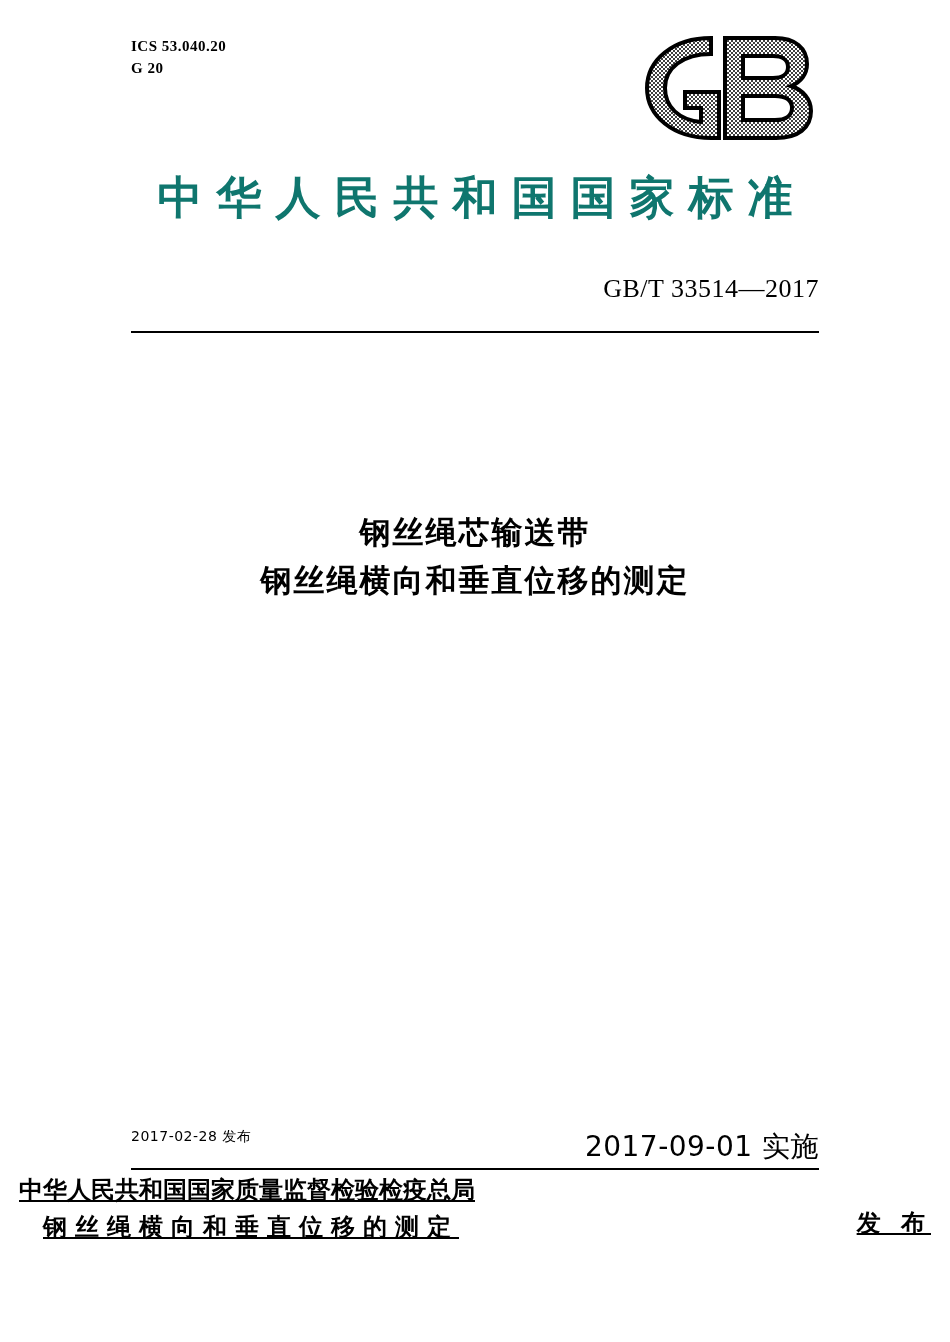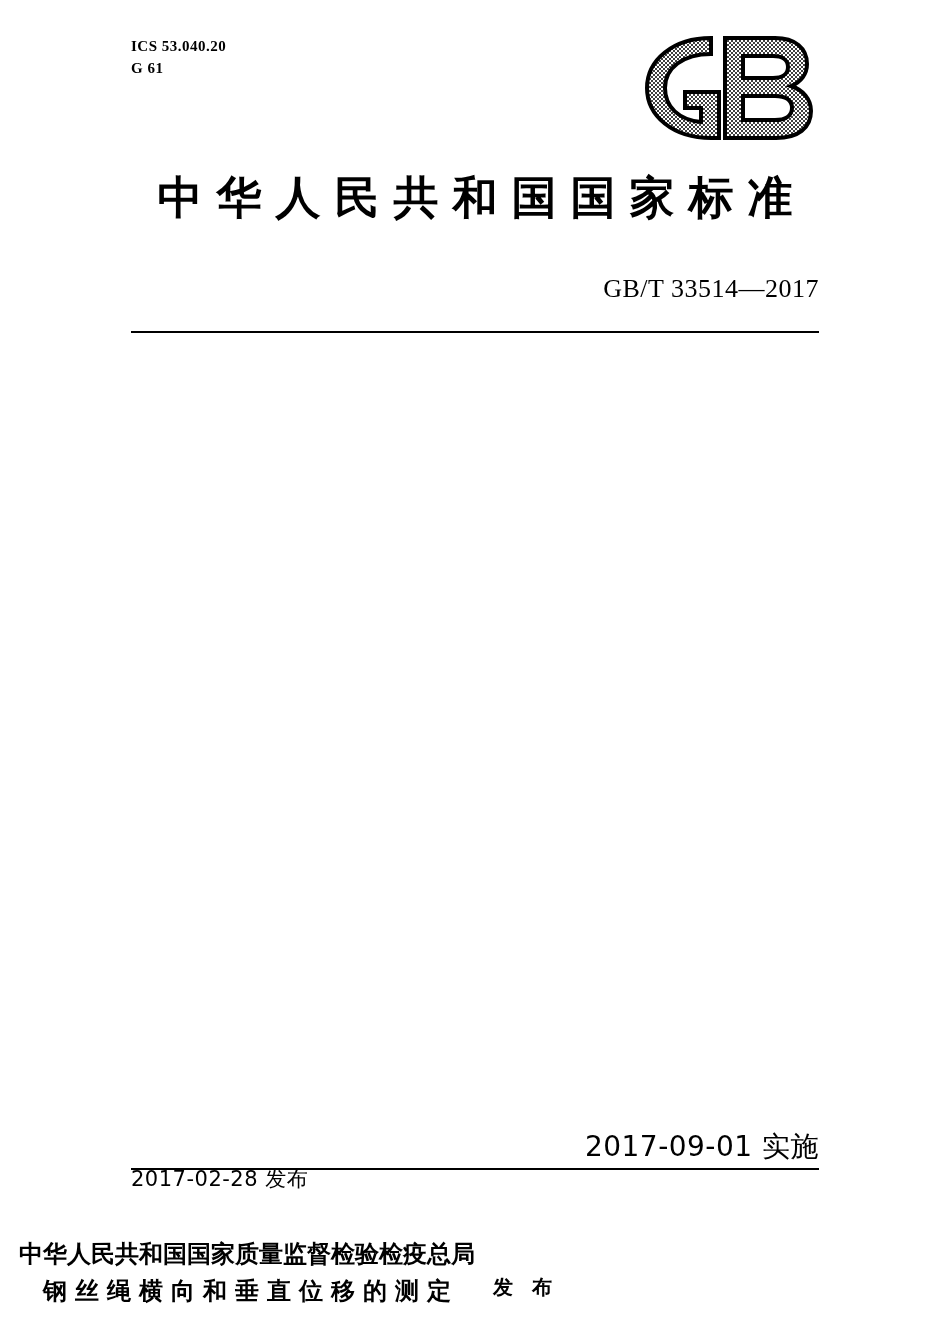--- a/index.html
+++ b/index.html
@@ -47,21 +47,21 @@
     position: absolute;
     left: 0;
     right: 0;
     top: 168px;
     text-align: center;
     font-family: "DejaVu Sans", sans-serif;
     font-weight: bold;
     font-size: 45px;
     letter-spacing: 14px;
     text-indent: 14px;
-    color: #000000;
+    color: #0f766e;
   }
 
   
   .std-number {
     position: absolute;
     right: 112px;
     top: 274px;
     font-family: "Liberation Serif", serif;
     font-size: 26px;
     letter-spacing: 0.5px;
@@ -102,23 +102,23 @@
     font-family: "Liberation Serif", serif;
     font-weight: bold;
     font-size: 19px;
     line-height: 1.9;
   }
 
   
   .date-issue {
     position: absolute;
     left: 112px;
-    top: 1165px;
-    font-family: "DejaVu Sans", sans-serif;
-    font-size: 21px;
+    top: 1128px;
+    font-family: "DejaVu Sans", sans-serif;
+    font-size: 14px;
     letter-spacing: 0.5px;
   }
   .date-impl {
     position: absolute;
     right: 112px;
     top: 1128px;
     font-family: "DejaVu Sans", sans-serif;
     font-size: 28px;
     letter-spacing: 0.5px;
   }
@@ -131,51 +131,52 @@
     top: 1168px;
     height: 2px;
     background: #000;
   }
 
   
   .publisher {
     position: absolute;
     left: 0;
     right: 0;
-    top: 1236px;
+    top: 1172px;
     display: flex;
-    justify-content: flex-start;
+    justify-content: space-between;
     align-items: center;
+    text-decoration: underline;
   }
   .publisher-names {
     font-family: "DejaVu Sans", sans-serif;
     font-weight: bold;
     font-size: 24px;
     line-height: 1.55;
     text-align: center;
   }
   .publisher-names .line1 { letter-spacing: 0px; }
   .publisher-names .line2 { letter-spacing: 8px; text-indent: 8px; }
   .publisher-verb {
     font-family: "DejaVu Sans", sans-serif;
     font-weight: bold;
-    font-size: 20px;
+    font-size: 24px;
     letter-spacing: 6px;
     margin-left: 18px;
     padding-top: 28px;
   }
 </style>
 </head>
 <body>
 
 <div class="page">
 
   <div class="ics-block">
     <div class="ics-line">ICS 53.040.20</div>
-    <div class="ics-line">G 61</div>
+    <div class="ics-line">G 20</div>
   </div>
 
   <div class="gb-logo">
     <svg viewBox="0 0 190 115" width="190" height="115" aria-hidden="true">
       <defs>
         <pattern id="hatch" width="4" height="4" patternUnits="userSpaceOnUse">
           <rect width="4" height="4" fill="#ffffff"></rect>
           <circle cx="1" cy="1" r="1" fill="#000000"></circle>
           <circle cx="3" cy="3" r="1" fill="#000000"></circle>
         </pattern>
@@ -188,20 +189,24 @@
                M110 66 L110 90 L142 90 C152 90 159 86 159 78 C159 70 152 66 142 66 Z" fill="url(#hatch)" stroke="#000" stroke-width="4" fill-rule="evenodd"></path>
     </svg>
   </div>
 
   <div class="national-title">中华人民共和国国家标准</div>
 
   <div class="std-number">GB/T 33514—2017</div>
 
   <div class="rule-top"></div>
 
+  <div class="title-cn">
+    <div>钢丝绳芯输送带</div>
+    <div>钢丝绳横向和垂直位移的测定</div>
+  </div>
 
 
   <div class="date-issue">2017-02-28 发布</div>
   <div class="date-impl">2017-09-01 实施</div>
 
   <div class="rule-bottom"></div>
 
   <div class="publisher">
     <div class="publisher-names">
       <div class="line1">中华人民共和国国家质量监督检验检疫总局</div>

